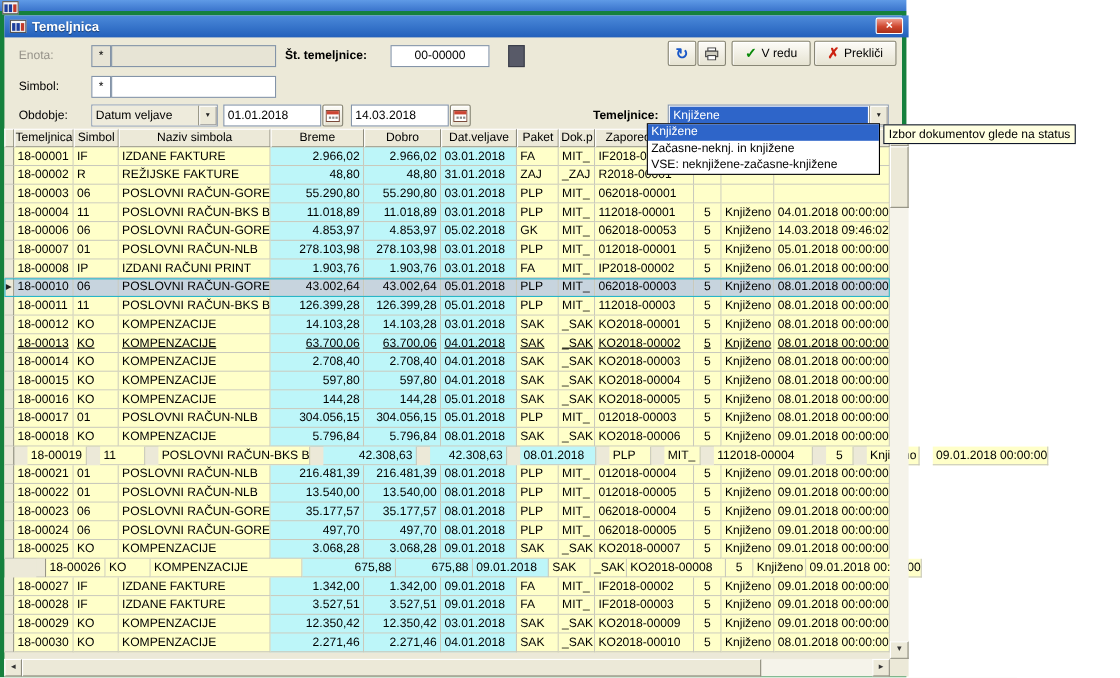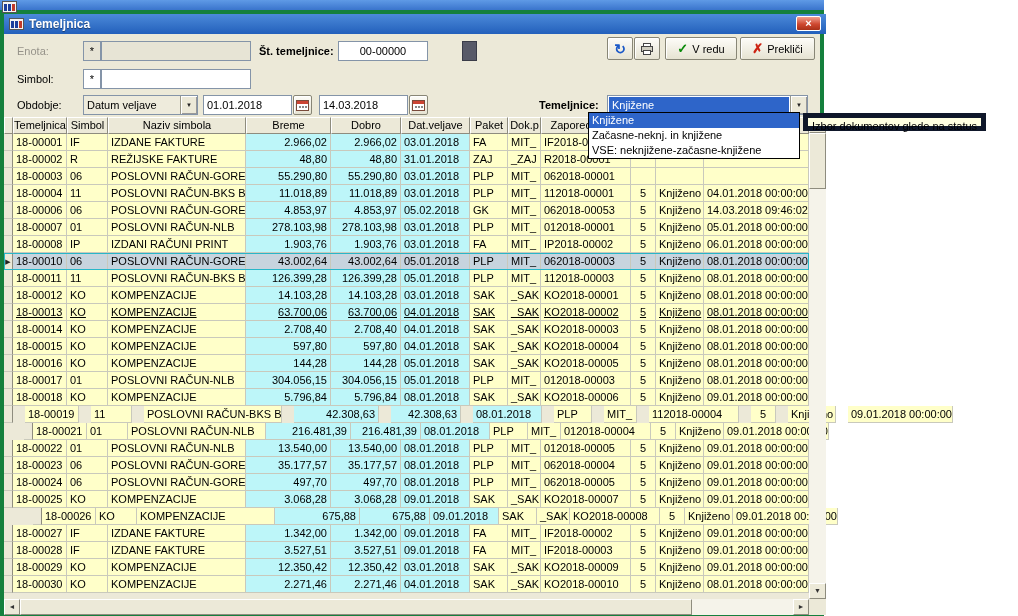--- a/index.html
+++ b/index.html
@@ -84,21 +84,21 @@
   .hthumb{position:absolute;left:16px;top:0;width:672px;height:16px;background:#ece9d8;
           border:1px solid #fff;border-right-color:#8e8c7e;border-bottom-color:#8e8c7e;box-sizing:border-box;}
   .corner{position:absolute;left:805px;top:585px;width:17px;height:16px;background:#ece9d8;}
 
   
   .combo-popup{position:absolute;left:588px;top:112px;width:212px;background:#fff;
                border:1px solid #000;z-index:50;box-sizing:border-box;}
   .popup-item{height:15px;line-height:15px;padding:0 3px;white-space:nowrap;overflow:hidden;}
   .popup-item.selected{background:#2e65c9;color:#fff;}
   .tooltip{position:absolute;left:803px;top:113px;height:18px;line-height:16px;background:#ffffe1;
-           border:5px solid #0f172a;padding:0 4px;white-space:nowrap;z-index:60;box-sizing:border-box;}
+           border:1px solid #0f172a;padding:0 4px;white-space:nowrap;z-index:60;box-sizing:border-box;}
 </style>
 </head>
 <body>
 
 <div class="screen">
 
   <div class="parent-titlebar"></div>
   <span class="mit-icon parent-icon">
       <i></i>
       <i></i>
@@ -114,21 +114,21 @@
           <i class="red"></i>
         </span>
       <span class="title">Temeljnica</span>
       <span class="close-btn">×</span>
     </div>
 
     <span class="lbl gray" style="left:13px;top:31px">Enota:</span>
     <span class="field star disabled" style="left:79px;top:27px;width:18px">*</span>
     <span class="field disabled" style="left:97px;top:27px;width:150px"></span>
     <span class="lbl bold" style="left:255px;top:31px">Št. temeljnice:</span>
-    <span class="field center" style="left:334px;top:27px;width:90px">00-00000</span>
+    <span class="field center" style="left:351px;top:27px;width:90px">00-00000</span>
     <span class="darkbtn" style="left:458px;top:27px"></span>
 
     <span class="btn" style="left:603px;top:23px;width:26px;height:23px">
       <span class="refresh-glyph">↻</span>
     </span>
     <span class="btn" style="left:630px;top:23px;width:26px;height:23px">
       <svg width="14" height="12">
           <rect x="3.5" y="0.5" width="7" height="3" fill="#fff" stroke="#444"></rect>
           <rect x="1.5" y="3.5" width="11" height="5" fill="#cfcdc0" stroke="#444"></rect>
           <rect x="3.5" y="7.5" width="7" height="4" fill="#fff" stroke="#444"></rect>
@@ -443,21 +443,21 @@
             <div class="cell cr">42.308,63</div>
             <div class="cell cr">42.308,63</div>
             <div class="cell cl">08.01.2018</div>
             <div class="cell yl">PLP</div>
             <div class="cell yl">MIT_</div>
             <div class="cell yl">112018-00004</div>
             <div class="cell yc">5</div>
             <div class="cell yl">Knjiženo</div>
             <div class="cell yl">09.01.2018 00:00:00</div>
           </div>
-          <div class="grow" style="grid-template-columns: 9px 54px 41px 138px 85px 70px 69px 38px 33px 90px 25px 48px 105px; padding-left: 20px;">
+          <div class="grow" style="grid-template-columns: 9px 54px 41px 138px 85px 70px 69px 38px 33px 90px 25px 48px 105px;">
             <div class="cell ind"></div>
             <div class="cell yl">18-00021</div>
             <div class="cell yl">01</div>
             <div class="cell yl">POSLOVNI RAČUN-NLB</div>
             <div class="cell cr">216.481,39</div>
             <div class="cell cr">216.481,39</div>
             <div class="cell cl">08.01.2018</div>
             <div class="cell yl">PLP</div>
             <div class="cell yl">MIT_</div>
             <div class="cell yl">012018-00004</div>

